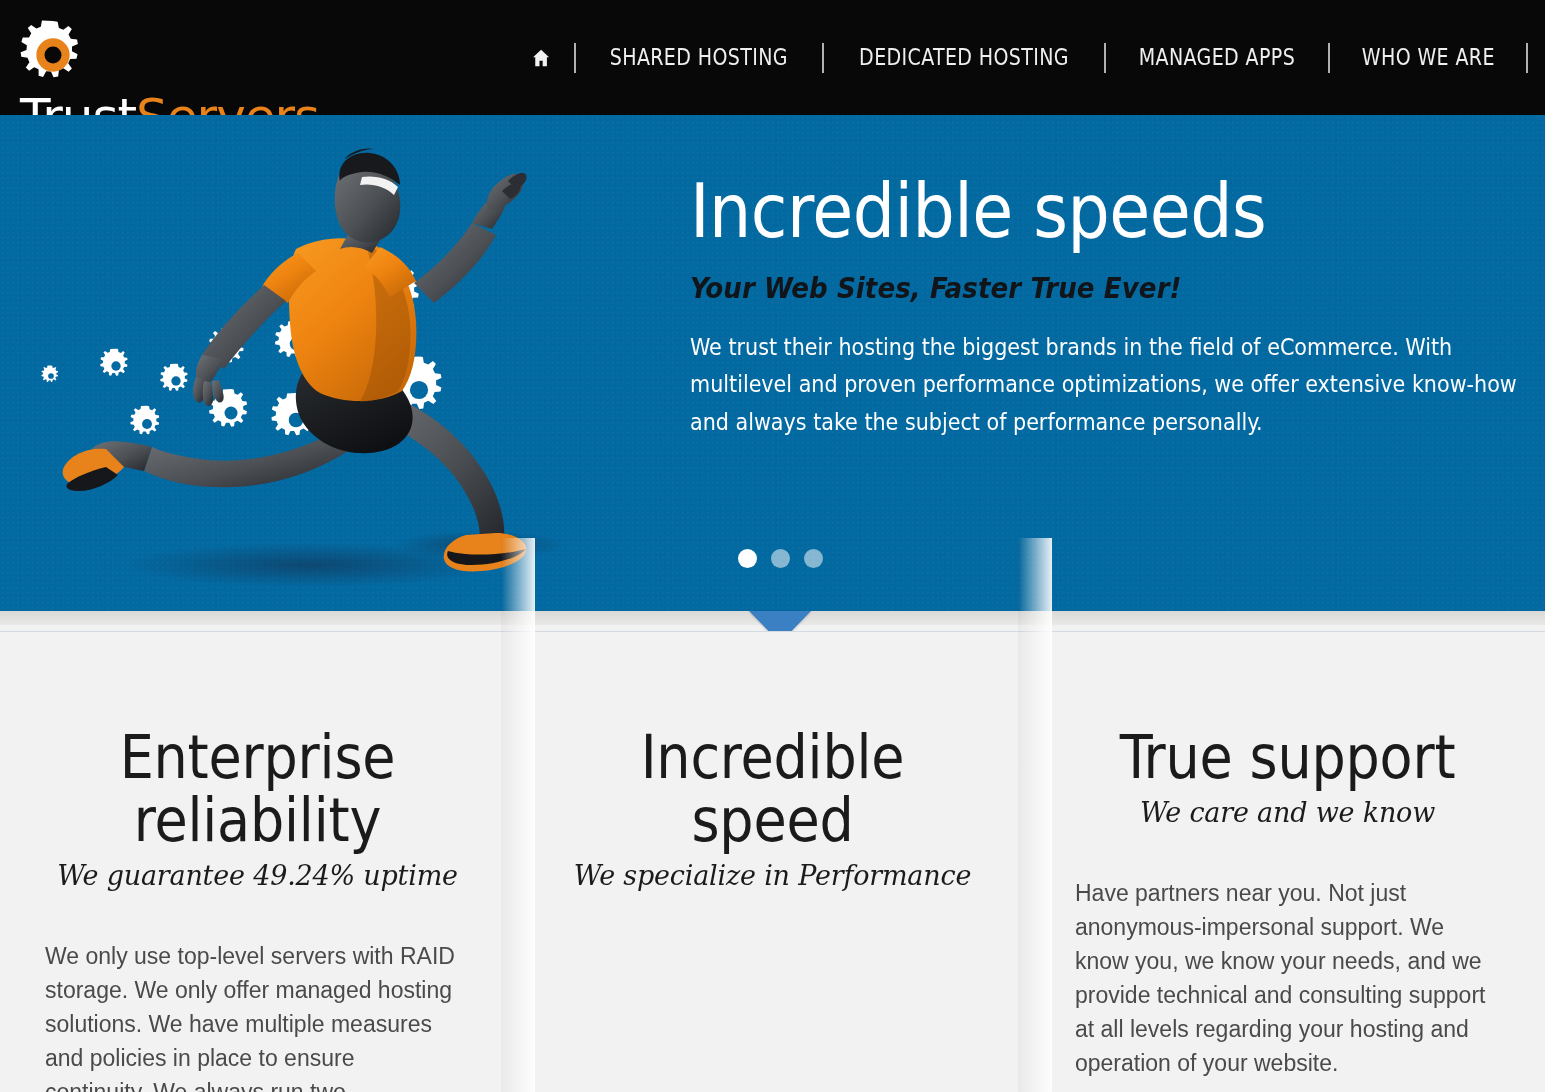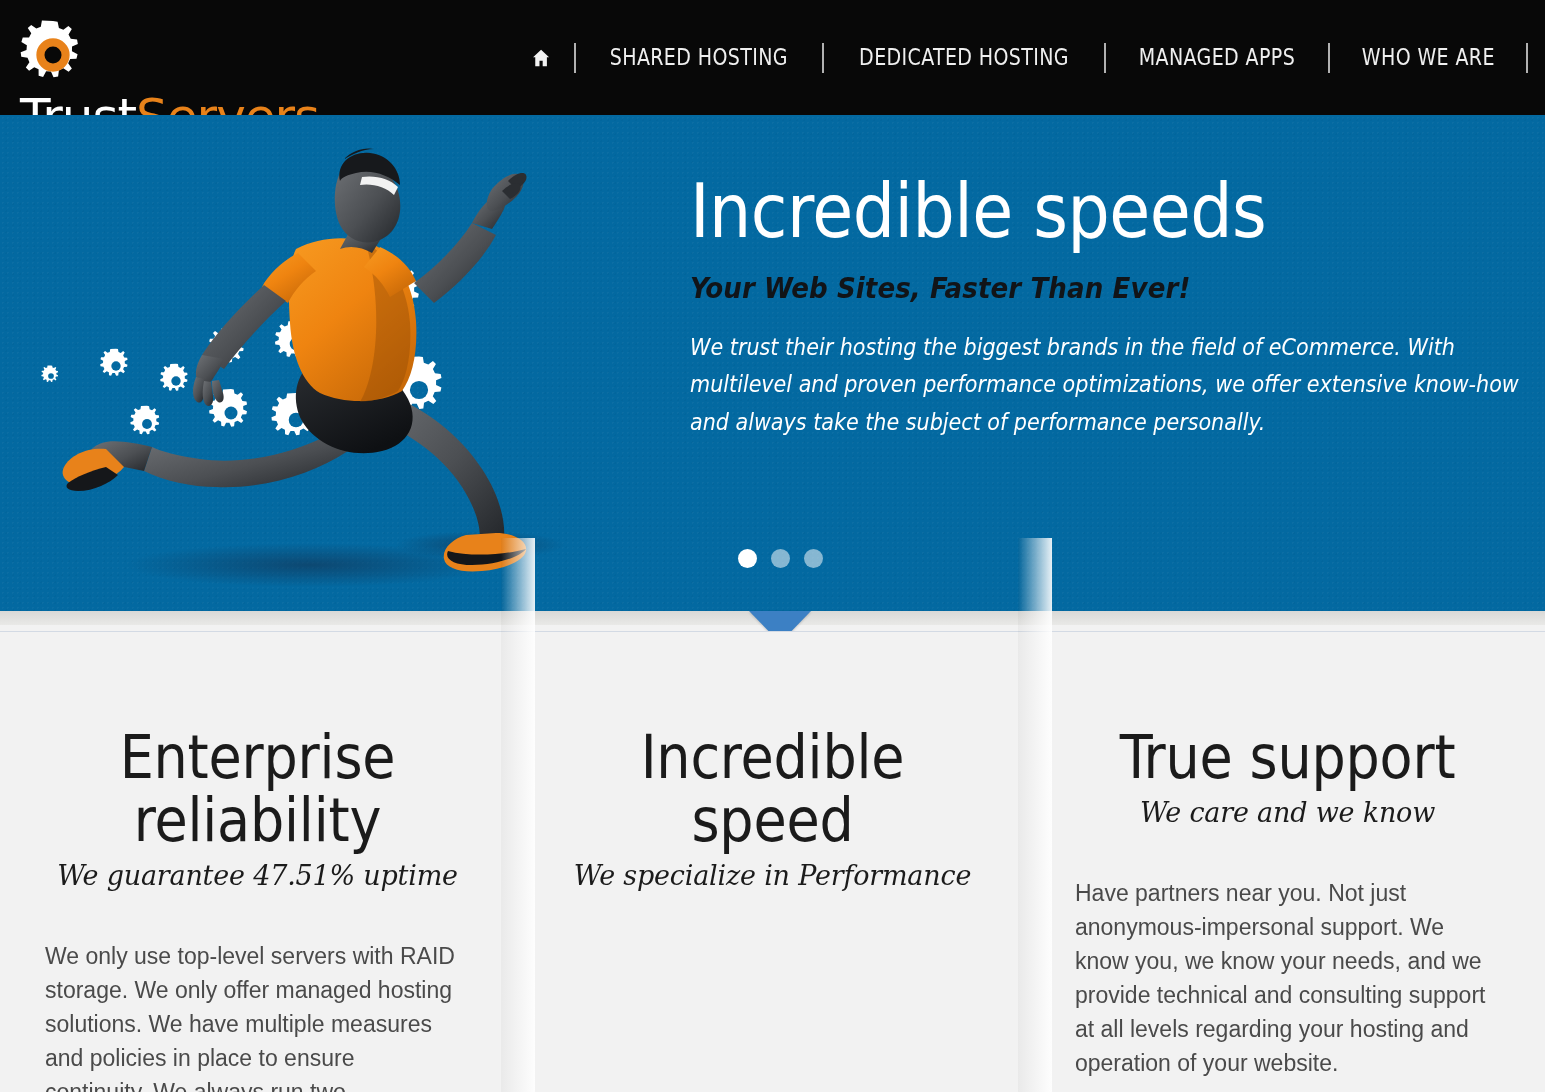--- a/index.html
+++ b/index.html
@@ -109,21 +109,20 @@
     font-size: 29px;
     letter-spacing: 0.1px;
   }
   .hero-body {
     margin-top: 24px;
     color: #ffffff;
     font-family: "DejaVu Sans Condensed", "Liberation Sans", sans-serif;
     font-size: 23px;
     line-height: 1.63;
     max-width: 830px;
-    font-style: italic;
   }
   .hero-dots {
     position: absolute;
     left: 738px; top: 434px;
     display: flex;
     gap: 14px;
   }
   .dot {
     width: 19px; height: 19px;
     border-radius: 50%;
@@ -378,21 +377,21 @@
 
     <path d="M330 66 C326 48 342 36 360 38 C378 40 390 54 390 70
              C378 60 362 54 346 58 C338 60 332 62 330 66 z" fill="#17191c"></path>
     <path d="M334 44 c8 -8 20 -12 30 -10 c-12 0 -22 6 -30 10 z" fill="#17191c"></path>
 
     <path d="M352 62 c14 -2 28 2 36 10 l-4 8 c-8 -8 -22 -12 -34 -10 z" fill="#f2f2f2"></path>
   </svg>
 
   <div class="hero-copy">
     <div class="hero-title">Incredible speeds</div>
-    <div class="hero-sub">Your Web Sites, Faster Than Ever!</div>
+    <div class="hero-sub">Your Web Sites, Faster True Ever!</div>
     <div class="hero-body">We trust their hosting the biggest brands in the field of eCommerce. With multilevel and proven performance optimizations, we offer extensive know-how and always take the subject of performance personally.</div>
   </div>
 
   <div class="hero-dots">
     <span class="dot active"></span>
     <span class="dot"></span>
     <span class="dot"></span>
   </div>
 
   <div class="hero-shadow-band"></div>
@@ -400,21 +399,21 @@
 </div>
 
 <div class="divider-rule"></div>
 
 <div class="features">
   <div class="col-divider d1"></div>
   <div class="col-divider d2"></div>
 
   <div class="feature-col c1">
     <div class="feature-title">Enterprise reliability</div>
-    <div class="feature-sub">We guarantee 47.51% uptime</div>
+    <div class="feature-sub">We guarantee 49.24% uptime</div>
     <div class="feature-body">We only use top-level servers with RAID storage. We only offer managed hosting solutions. We have multiple measures and policies in place to ensure continuity. We always run two independent off-site backups at the same time.</div>
   </div>
 
   <div class="feature-col c2">
     <div class="feature-title">Incredible speed</div>
     <div class="feature-sub">We specialize in Performance</div>
   </div>
 
   <div class="feature-col c3">
     <div class="feature-title">True support</div>

